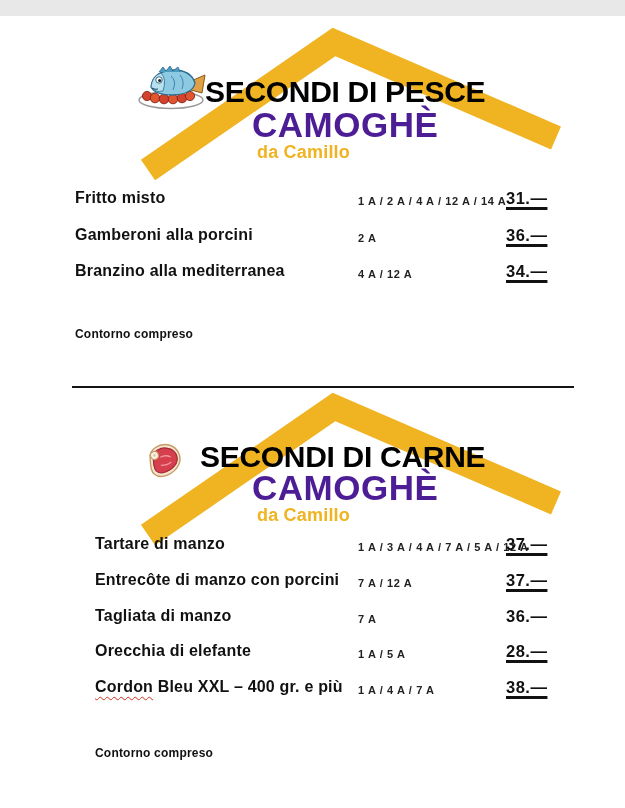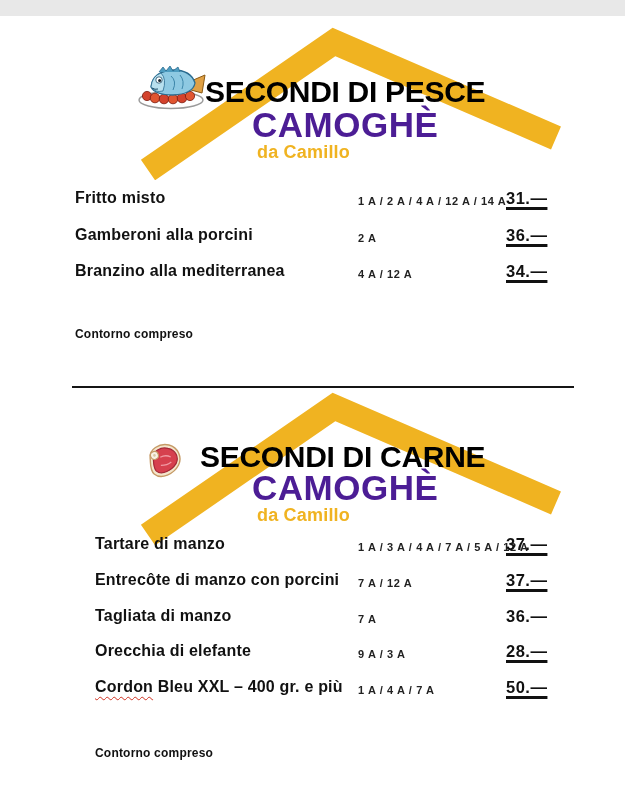--- a/index.html
+++ b/index.html
@@ -154,24 +154,24 @@
     <span class="allerg">7 A / 12 A</span>
     <span class="price wavy-blue"><span class="u">37.—</span></span>
   </div>
   <div class="row meat" style="top:591px">
     <span class="dish">Tagliata di manzo</span>
     <span class="allerg">7 A</span>
     <span class="price"><span>36.—</span></span>
   </div>
   <div class="row meat" style="top:626px">
     <span class="dish">Orecchia di elefante</span>
-    <span class="allerg">9 A / 3 A</span>
+    <span class="allerg">1 A / 5 A</span>
     <span class="price wavy-blue"><span class="u">28.—</span></span>
   </div>
   <div class="row meat" style="top:662px">
     <span class="dish"><span class="wavy-red">Cordon</span><span> Bleu XXL – 400 gr. e più</span></span>
     <span class="allerg">1 A / 4 A / 7 A</span>
-    <span class="price wavy-blue"><span class="u">50.—</span></span>
+    <span class="price wavy-blue"><span class="u">38.—</span></span>
   </div>
 
   <span class="abs note" style="left:95px;top:731px;">Contorno compreso</span>
 
 </div>
 
 </body></html>

